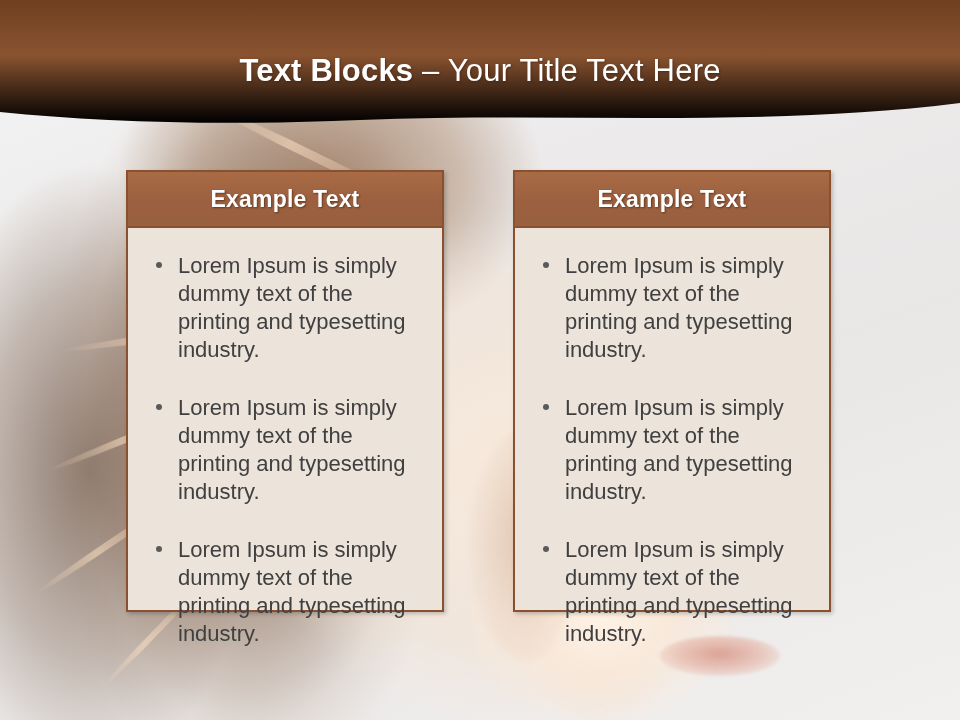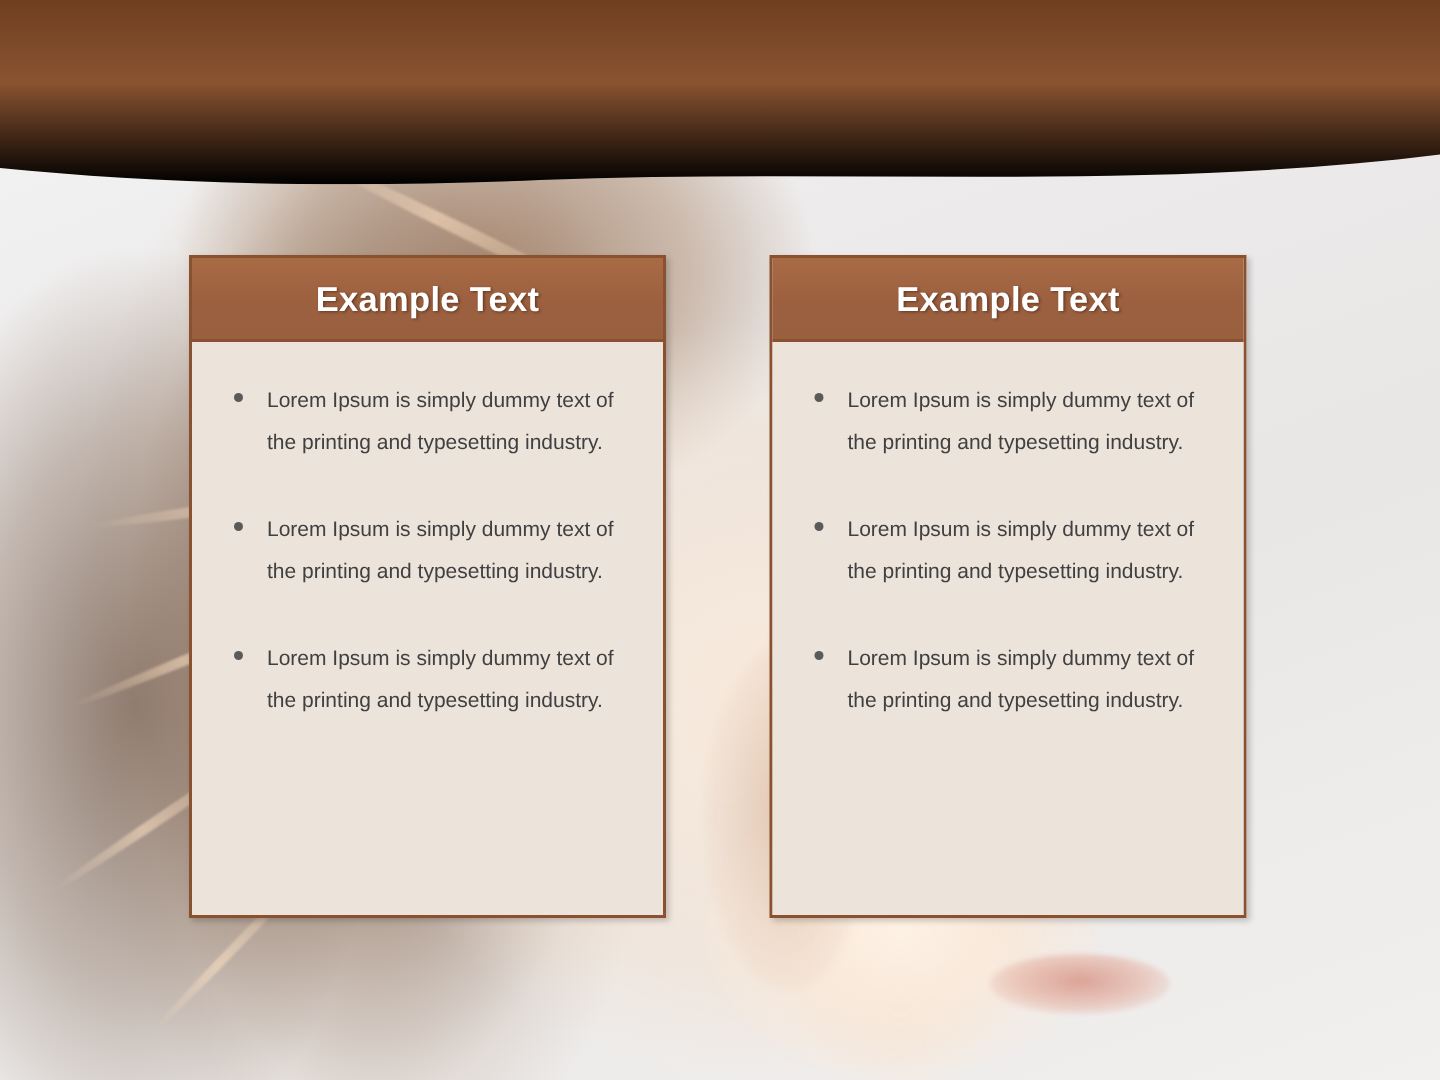--- a/index.html
+++ b/index.html
@@ -138,21 +138,21 @@
   }
   .bullet-list {
     list-style: none;
     margin: 0;
     padding: 0;
   }
   .bullet-item {
     position: relative;
     padding-left: 34px;
     margin-bottom: 30px;
-    font-size: 14px;
+    font-size: 22px;
     line-height: 28px;
     color: #404040;
   }
   .bullet-item:last-child { margin-bottom: 0; }
   .bullet-dot {
     position: absolute;
     left: 12px;
     top: 10px;
     width: 6px;
     height: 6px;
@@ -186,20 +186,23 @@
           <stop offset="0%" stop-color="#6f3f20"></stop>
           <stop offset="45%" stop-color="#8a5330"></stop>
           <stop offset="100%" stop-color="#a4六" stop-opacity="1"></stop>
           <stop offset="100%" stop-color="#a96c44"></stop>
         </linearGradient>
       </defs>
       <path d="M0,0 L960,0 L960,103 C760,128 560,112 360,120 C220,126 100,122 0,112 Z" fill="url(#bandgrad)"></path>
     </svg>
   </div>
 
+  <div class="title">
+    <span class="bold">Text Blocks </span><span class="light">– Your Title Text Here</span>
+  </div>
 
   <div class="block block-left">
     <div class="block-head">
       <span class="block-head-text">Example Text</span>
     </div>
     <div class="block-body">
       <ul class="bullet-list">
         <li class="bullet-item">
           <span class="bullet-dot"></span>
           <span>Lorem Ipsum is simply dummy text of the printing and typesetting industry.</span>

